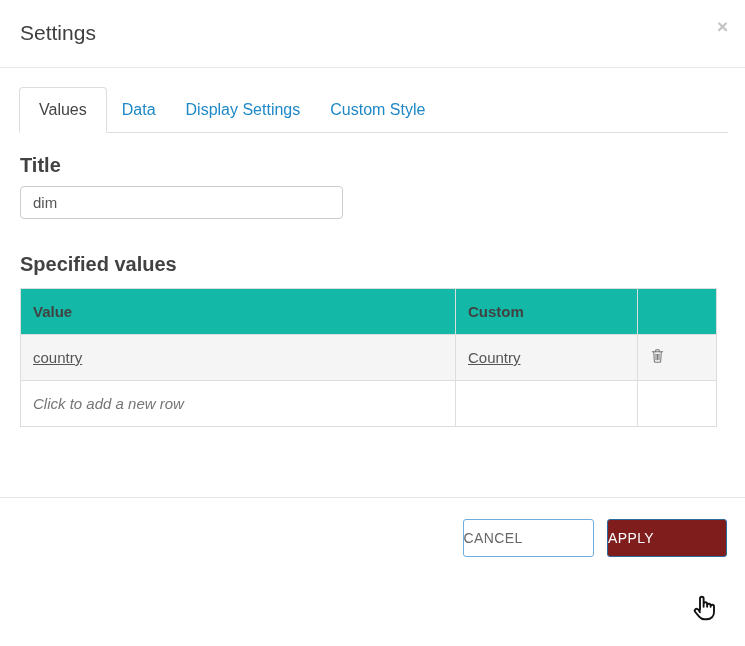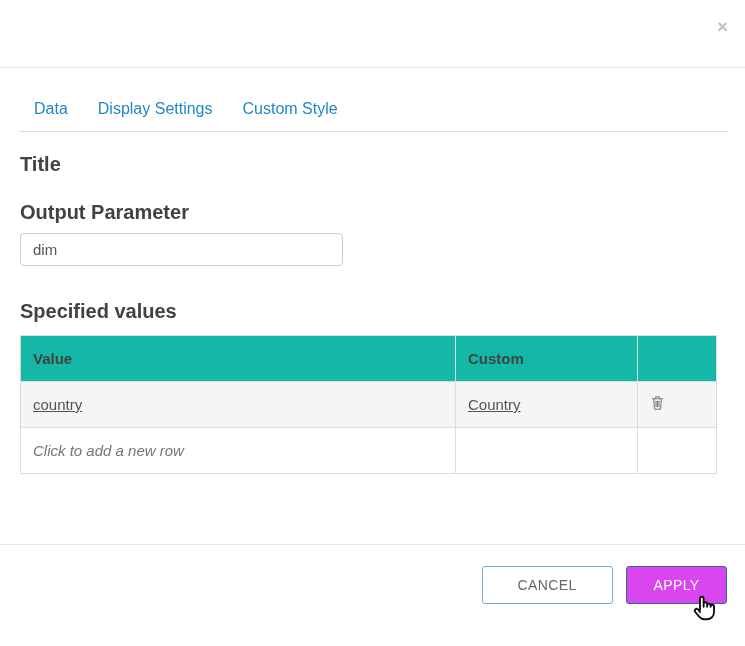--- a/index.html
+++ b/index.html
@@ -83,54 +83,55 @@
   .modal-footer {
     margin-top: 70px;
     border-top: 1px solid #e7e7e7;
     padding: 21px 18px 0 0;
     text-align: right;
   }
   .btn {
     display: inline-block; height: 38px;
     border-radius: 3px; font-size: 14px; letter-spacing: 0.4px;
     font-family: "Liberation Sans", "DejaVu Sans", sans-serif;
-    cursor: pointer; text-align: center;
+    cursor: pointer; text-align: left;
   }
   .btn-cancel {
     width: 131px; background: #ffffff;
     border: 1px solid #6fadde; color: #666666;
   }
   .btn-apply {
-    width: 101px; background: #d946ef;
+    width: 120px; background: #7f1d1d;
     border: 1px solid #2e6b9d; color: #ffffff;
     margin-left: 9px;
   }
 
   
   .cursor-overlay { position: absolute; left: 690px; top: 593px; pointer-events: none; }
 </style>
 </head>
 <body>
 
 <div class="modal">
 
   <div class="modal-header">
+    <div class="modal-title">Settings</div>
     <span class="close-btn">×</span>
   </div>
 
   <div class="tabs">
+    <div class="tab active">Values</div>
     <div class="tab">Data</div>
     <div class="tab">Display Settings</div>
     <div class="tab">Custom Style</div>
   </div>
 
   <div class="content">
     <label class="field-label">Title</label>
 
-    <label class="field-label gap2">Output Parameter</label>
     <input class="text-input" type="text" value="dim" style="">
 
     <label class="field-label gap3">Specified values</label>
 
     <table class="values-table">
       <colgroup>
         <col class="col-value">
           <col class="col-label">
           <col class="col-action">
       </colgroup>

